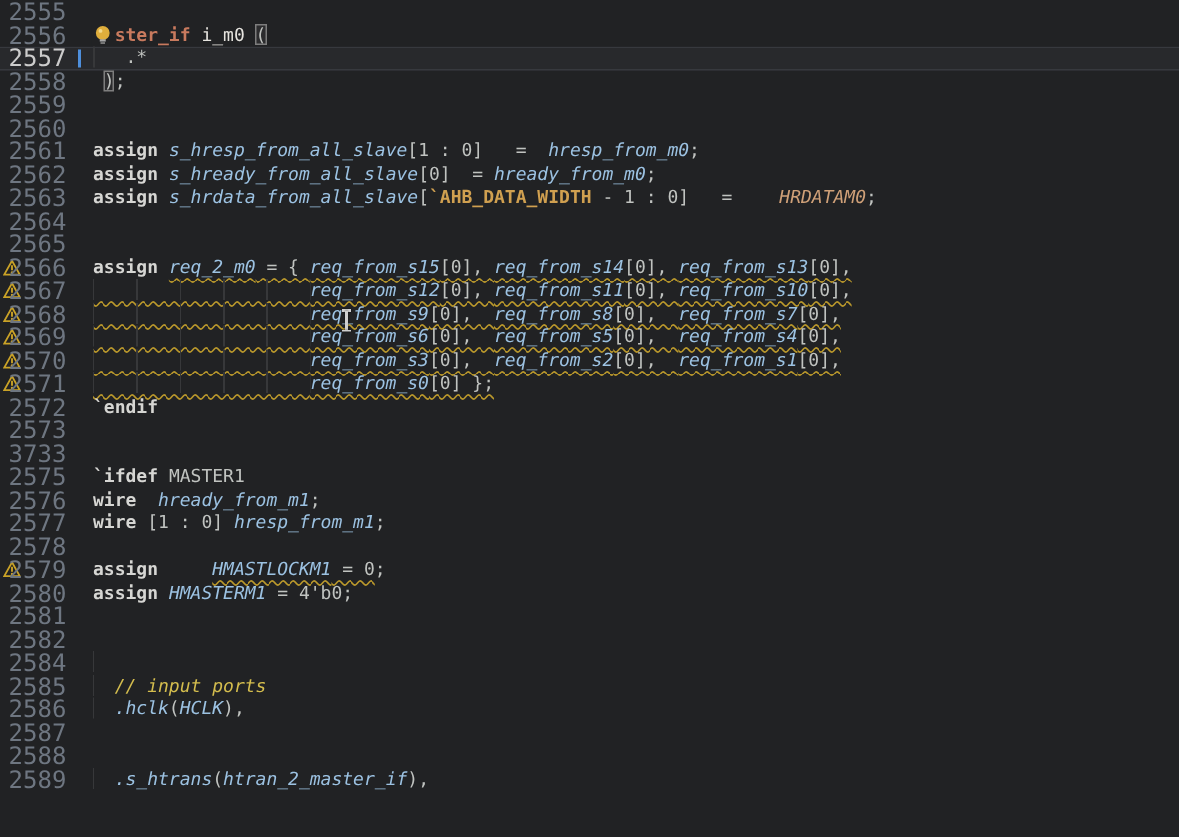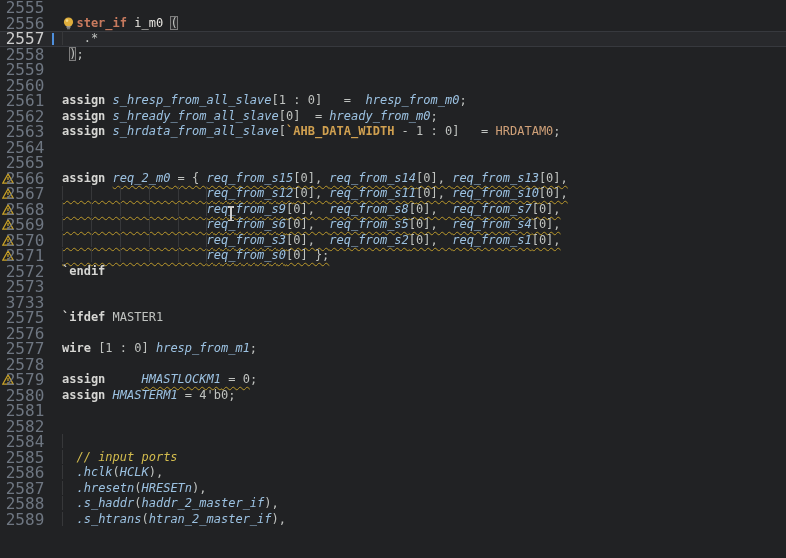--- a/index.html
+++ b/index.html
@@ -27,21 +27,21 @@
     color:var(--num); font-size:16px;}
   .row.cur .num{color:var(--num-active);}
   .code{white-space:pre; height:15.5px; color:var(--pu);}
   .code span{white-space:pre;}
   .kw{color:var(--kw); font-weight:bold;}
   .id{color:var(--id);font-style:italic;}
   .pu{color:var(--pu);}
   .type{color:var(--type); font-weight:bold;}
   .inst{color:var(--inst); font-weight:normal;}
   .mac{color:var(--mac); font-weight:bold;}
-  .tan{color:var(--tan); }
+  .tan{color:var(--tan); font-style:italic;margin-left:24px;}
   .cm{color:var(--cm); font-style:italic;}
   .itb{color:var(--id); font-style:italic;}
   .sq{text-decoration-line:underline; text-decoration-style:wavy;
     text-decoration-color:var(--squig); text-decoration-thickness:1px;
     text-underline-offset:2.5px; text-decoration-skip-ink:none;text-align:right;}
   .g{background-image:repeating-linear-gradient(to right,
       var(--guide) 0, var(--guide) 1px, transparent 1px, transparent 28.9px);}
   .bx{outline:1px solid var(--bracket); outline-offset:-1px; background:rgba(120,120,120,.12);}
   .caret{position:absolute; left:52px; top:1.5px; width:2px; height:12.5px;
     background:var(--caret);}
@@ -234,20 +234,21 @@
       <div class="row">
         <div class="gutter">
           <span class="num">2575</span>
         </div>
         <div class="code"><span class="kw">`ifdef</span><span class="pu"> MASTER1</span></div>
       </div>
       <div class="row">
         <div class="gutter">
           <span class="num">2576</span>
         </div>
+        <div class="code"><span class="kw">wire</span><span class="pu">  </span><span class="id">hready_from_m1</span><span class="pu">;</span></div>
       </div>
       <div class="row">
         <div class="gutter">
           <span class="num">2577</span>
         </div>
         <div class="code"><span class="kw">wire</span><span class="pu"> [1 : 0] </span><span class="id">hresp_from_m1</span><span class="pu">;</span></div>
       </div>
       <div class="row">
         <div class="gutter">
           <span class="num">2578</span>
@@ -300,27 +301,25 @@
       <div class="row">
         <div class="gutter">
           <span class="num">2586</span>
         </div>
         <div class="code"><span class="pu g">  </span><span class="itb">.hclk</span><span class="pu">(</span><span class="itb">HCLK</span><span class="pu">),</span></div>
       </div>
       <div class="row">
         <div class="gutter">
           <span class="num">2587</span>
         </div>
-        <div class="code"><span class="pu g">  </span><span class="itb">.hresetn</span><span class="pu">(</span><span class="itb">HRESETn</span><span class="pu">),</span></div>
       </div>
       <div class="row">
         <div class="gutter">
           <span class="num">2588</span>
         </div>
-        <div class="code"><span class="pu g">  </span><span class="itb">.s_haddr</span><span class="pu">(</span><span class="id">haddr_2_master_if</span><span class="pu">),</span></div>
       </div>
       <div class="row">
         <div class="gutter">
           <span class="num">2589</span>
         </div>
         <div class="code"><span class="pu g">  </span><span class="itb">.s_htrans</span><span class="pu">(</span><span class="id">htran_2_master_if</span><span class="pu">),</span></div>
       </div>
     </div>
   <div id="ibeam">
     <div class="cap t"></div>

